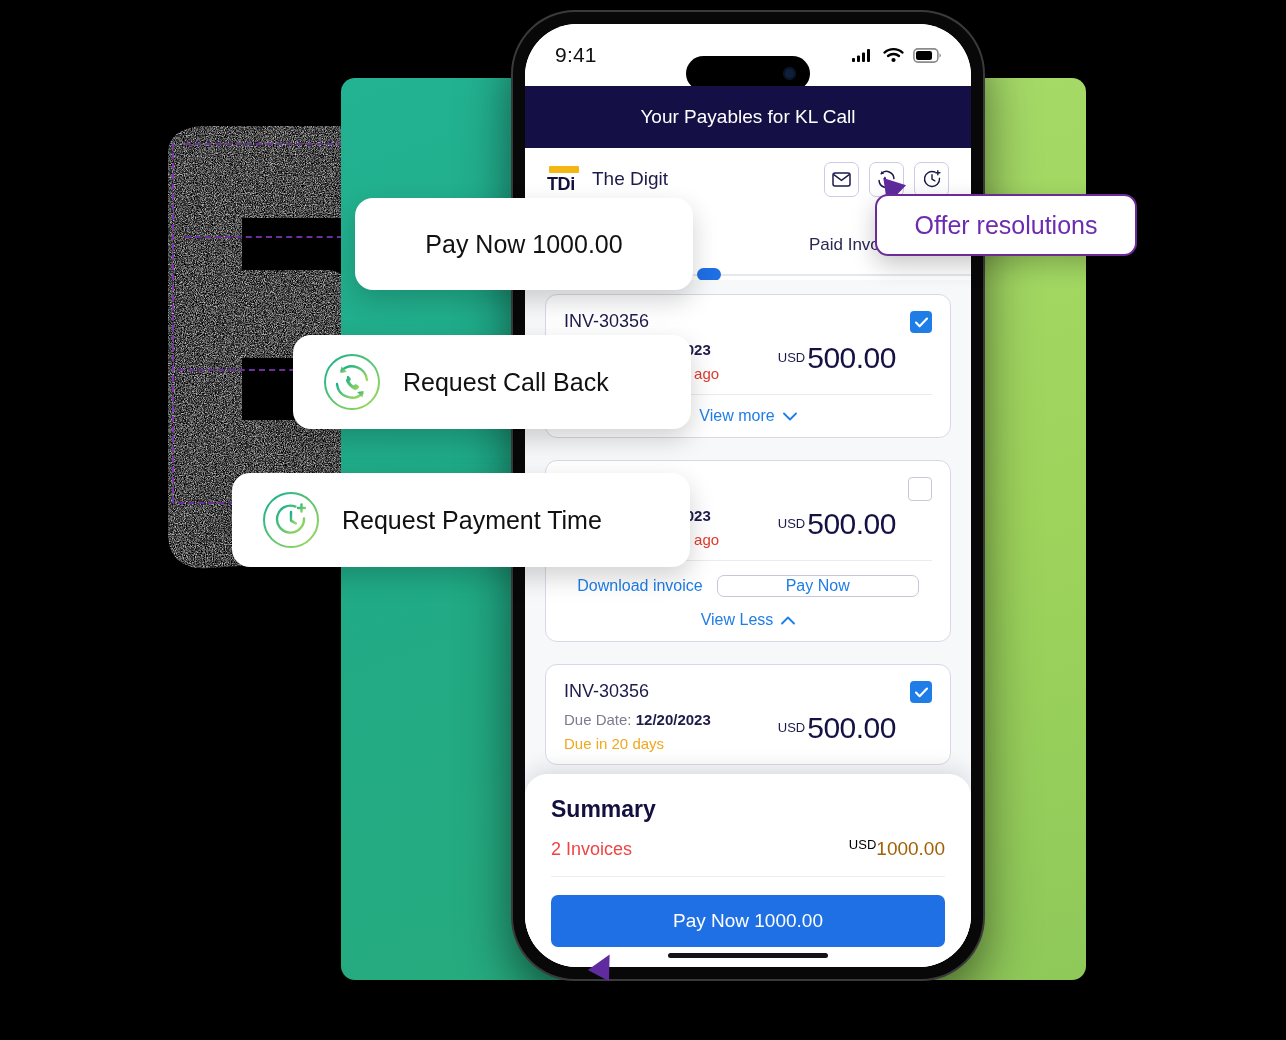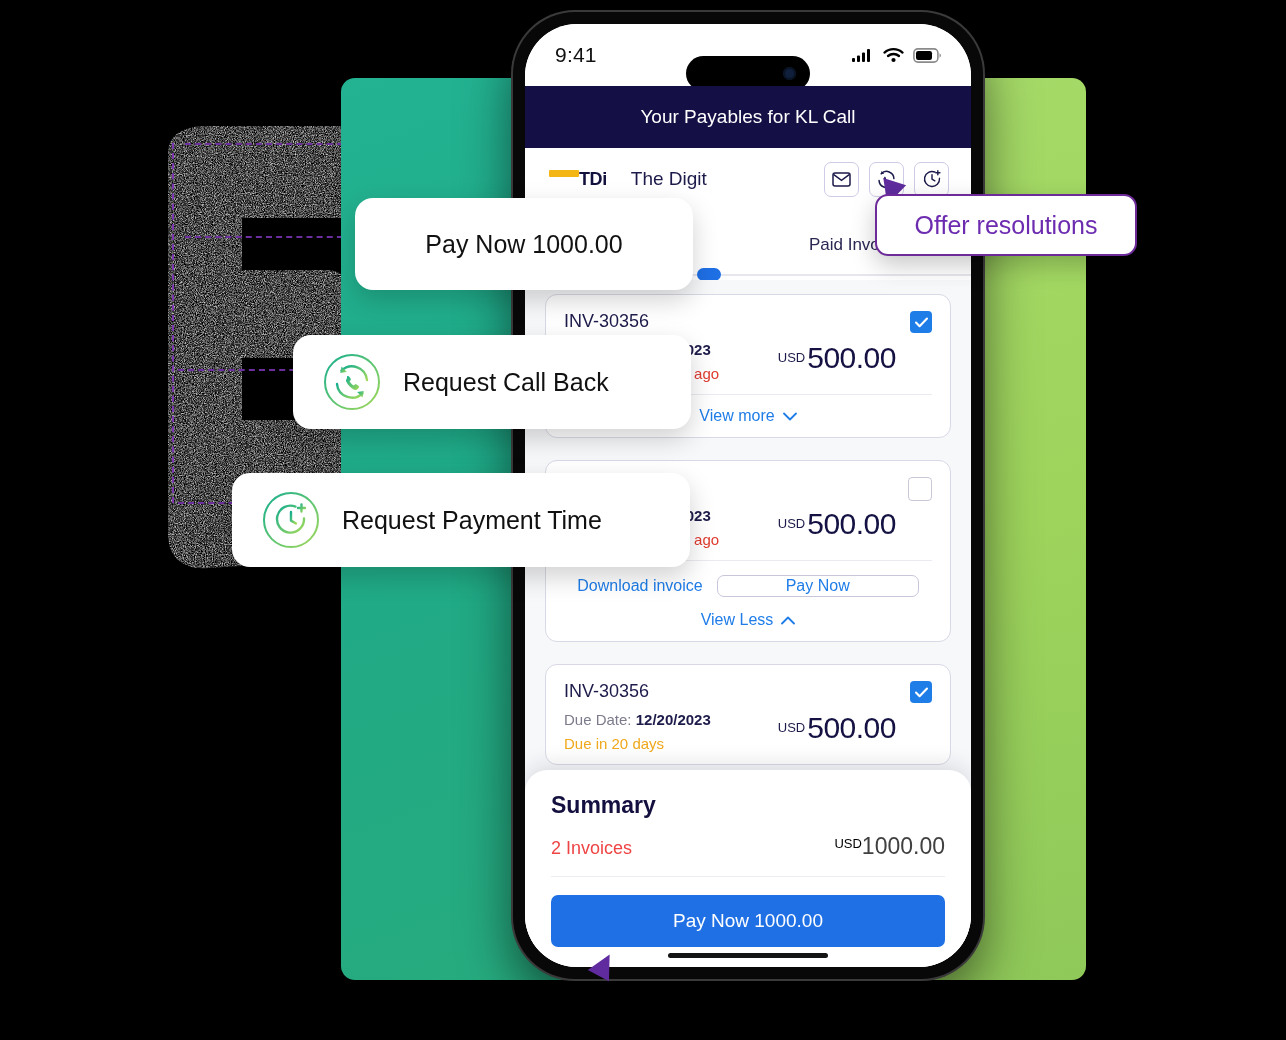--- a/index.html
+++ b/index.html
@@ -41,24 +41,24 @@
   .notch-cam{width:13px;height:13px;border-radius:50%;background:#10203c;
      box-shadow:inset 0 0 0 2px #0a1424;}
 
   
   .appbar{position:absolute;left:0;top:62px;width:100%;height:62px;background:#141045;
      display:flex;align-items:center;justify-content:center;}
   .appbar-title{color:#fff;font-size:19px;font-weight:400;}
 
   .brandrow{position:absolute;left:0;top:124px;width:100%;height:62px;background:#fff;
      display:flex;align-items:center;padding:0 22px;box-sizing:border-box;}
-  .logo{display:flex;flex-direction:row;align-items:flex-start;line-height:1;}
+  .logo{display:flex;flex-direction:column;align-items:flex-start;line-height:1;}
   .logo-bar{width:30px;height:7px;background:#f3b614;border-radius:1px;margin-bottom:2px;margin-left:2px;}
   .logo-txt{font-size:18px;font-weight:700;color:#12103d;letter-spacing:-.4px;}
-  .brand-name{font-size:19px;color:#1d1b4a;margin-left:24px;}
+  .brand-name{font-size:19px;color:#1d1b4a;margin-left:13px;}
   .hdr-actions{margin-left:auto;display:flex;gap:10px;}
   .icon-btn{width:33px;height:33px;border:1.4px solid #cfcae6;border-radius:7px;background:#fff;
      display:flex;align-items:center;justify-content:center;}
 
   
   .tabs{position:absolute;left:0;top:186px;width:100%;height:70px;background:#fff;
      display:flex;align-items:center;}
   .tab{flex:1;text-align:center;font-size:17px;color:#2a2753;}
   .tabline{position:absolute;left:0;top:250px;width:100%;height:2px;background:#e6e6ee;}
   .tabdot{position:absolute;left:172px;top:244px;width:24px;height:13px;border-radius:7px;background:#1f6fe5;}
@@ -90,21 +90,21 @@
      color:#1f7de8;font-size:16px;}
 
   
   .summary{position:absolute;left:0;bottom:0;width:100%;background:#fff;
      border-top-left-radius:22px;border-top-right-radius:22px;
      box-shadow:0 -5px 22px rgba(20,20,50,.13);padding:22px 26px 20px;box-sizing:border-box;}
   .sum-title{font-size:23px;color:#13103f;font-weight:700;margin-bottom:14px;}
   .sum-row{display:flex;align-items:baseline;justify-content:space-between;padding-bottom:16px;
      border-bottom:1px solid #ececf2;}
   .sum-left{font-size:18px;color:#ef4444;}
-  .sum-amt{font-size:23px;color:#404040;font-weight:500;}
+  .sum-amt{font-size:19px;color:#a16207;font-weight:500;}
   .sum-cur{font-size:13px;vertical-align:super;}
   .paybtn{margin-top:18px;width:100%;height:52px;border-radius:7px;background:#1f6fe5;color:#fff;
      font-size:19px;display:flex;align-items:center;justify-content:center;border:none;}
   .homebar{position:absolute;left:50%;transform:translateX(-50%);bottom:9px;width:160px;height:5px;
      border-radius:3px;background:#141414;}
 
   
   .fcard{position:absolute;background:#fff;border-radius:18px;
      display:flex;align-items:center;box-sizing:border-box;}
   .fcard::before{content:"";position:absolute;inset:-3.5px;border-radius:21px;z-index:-1;

